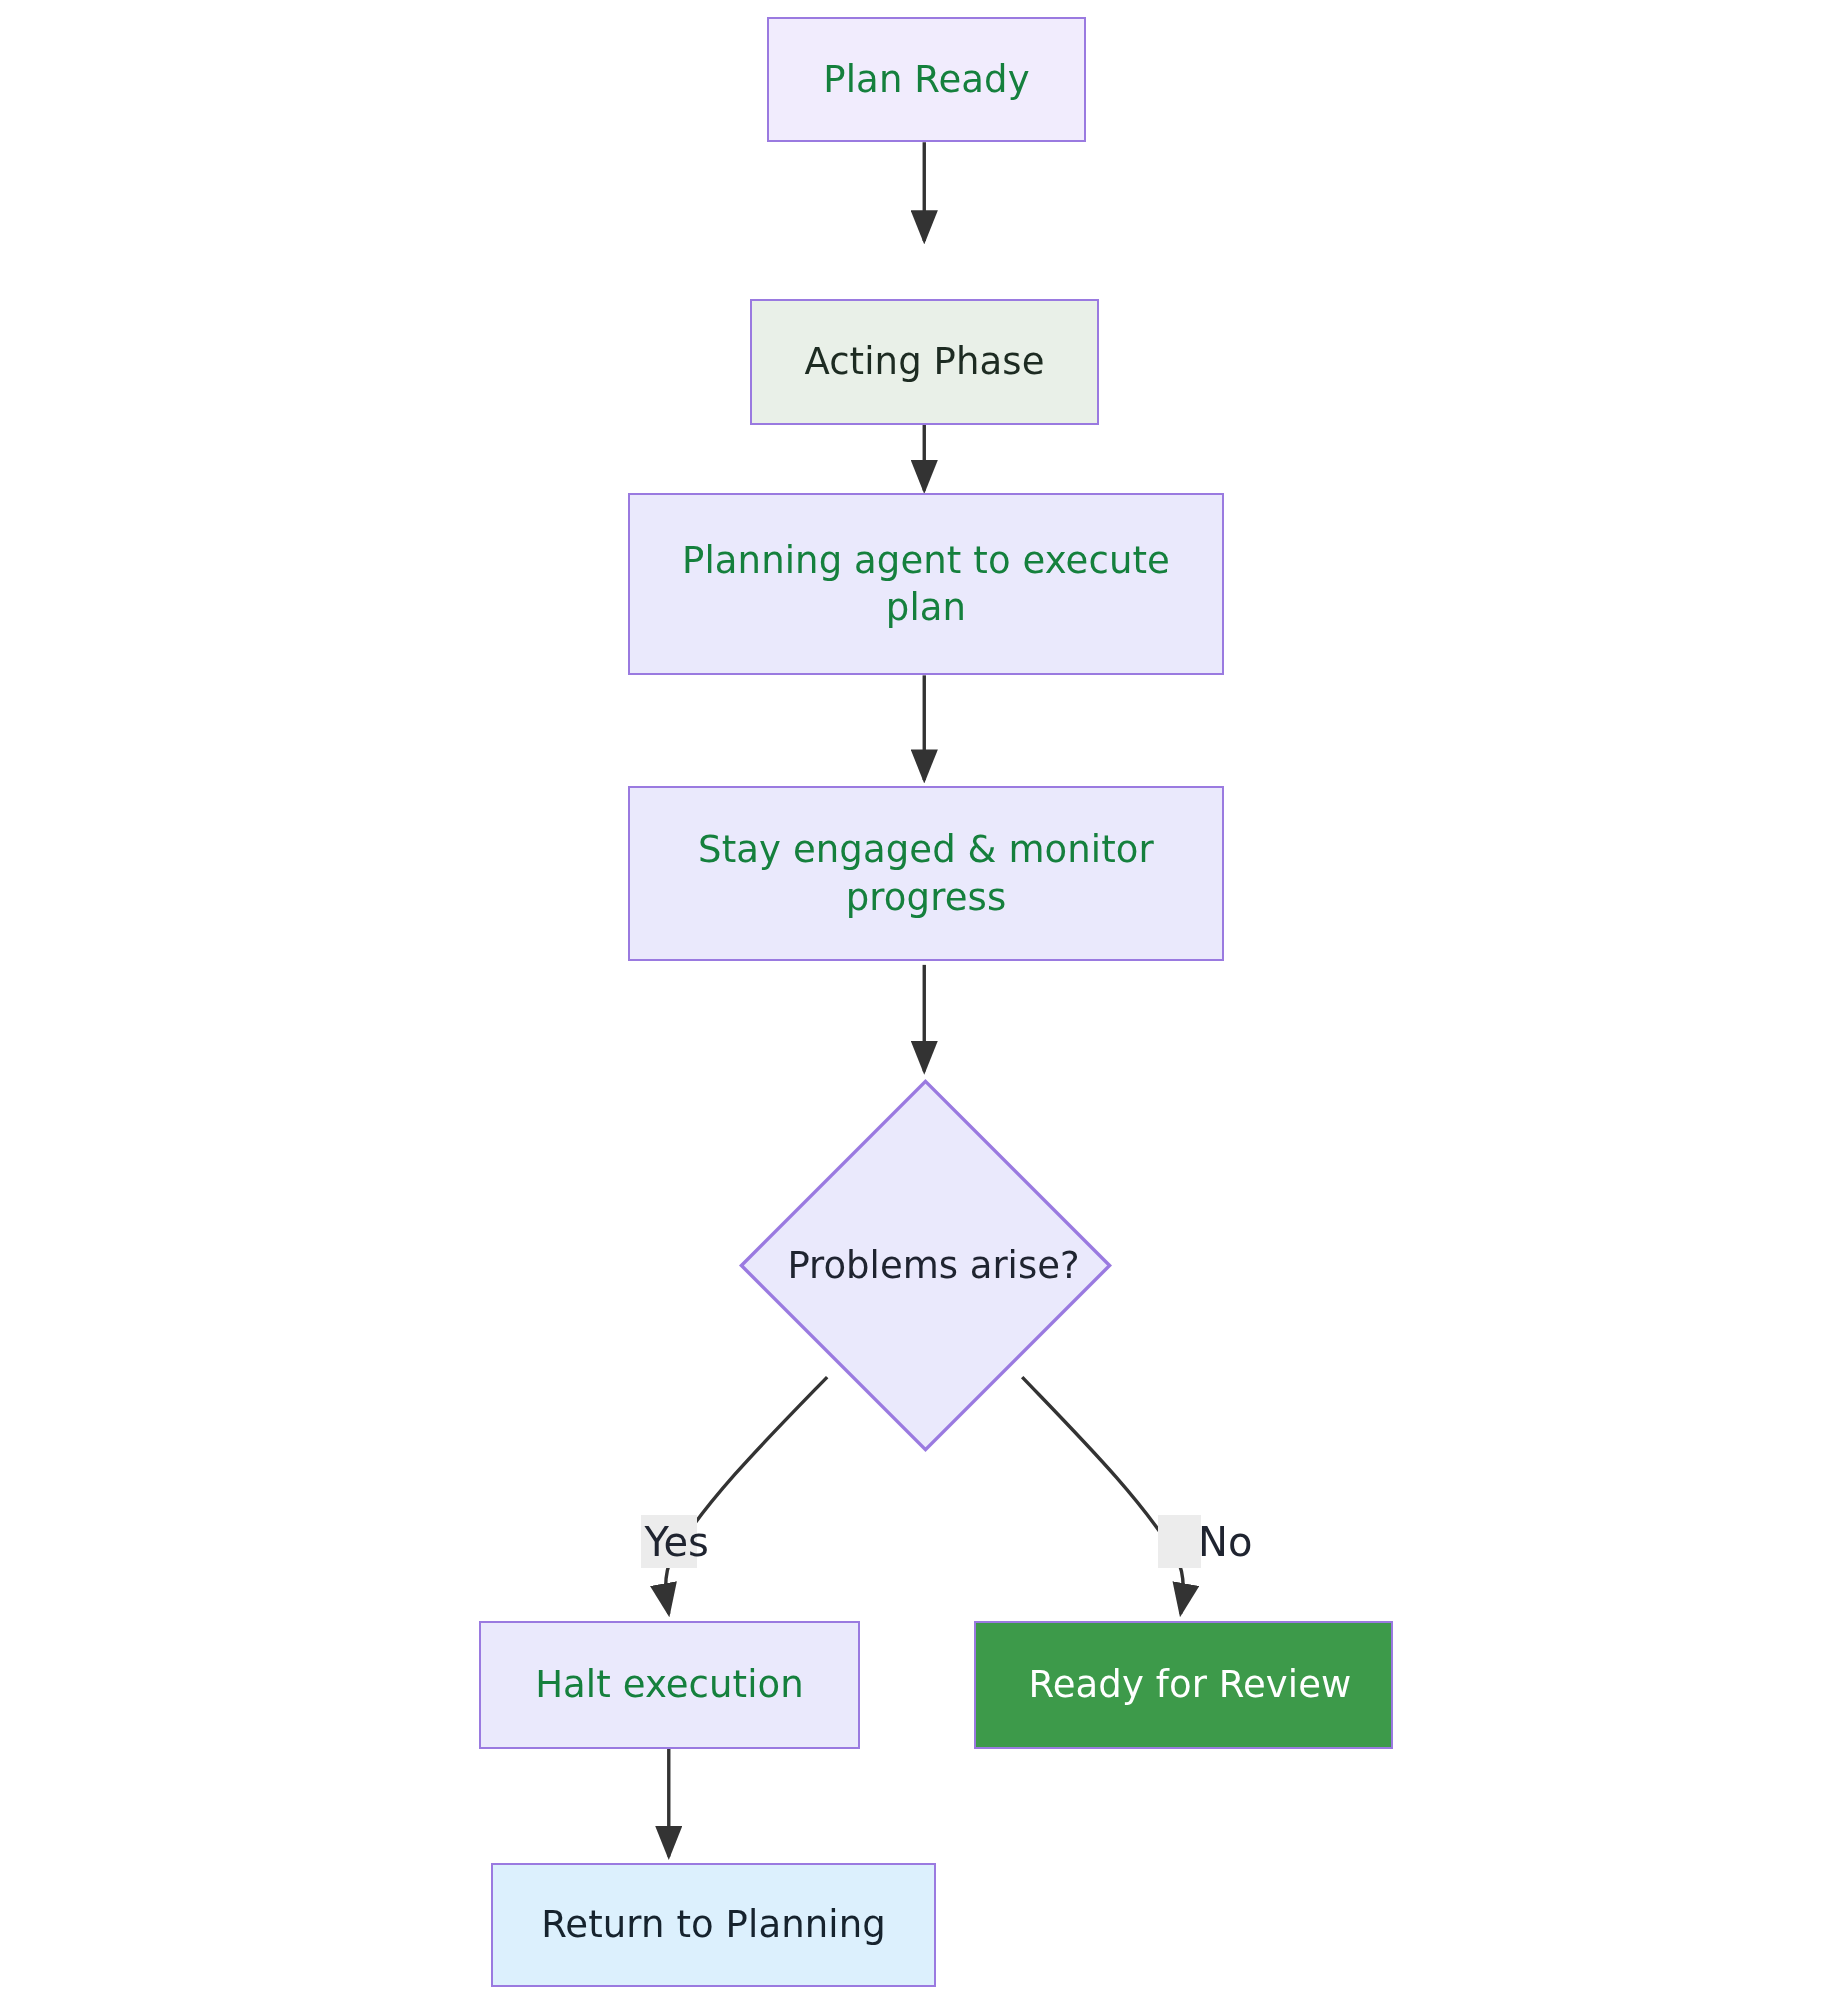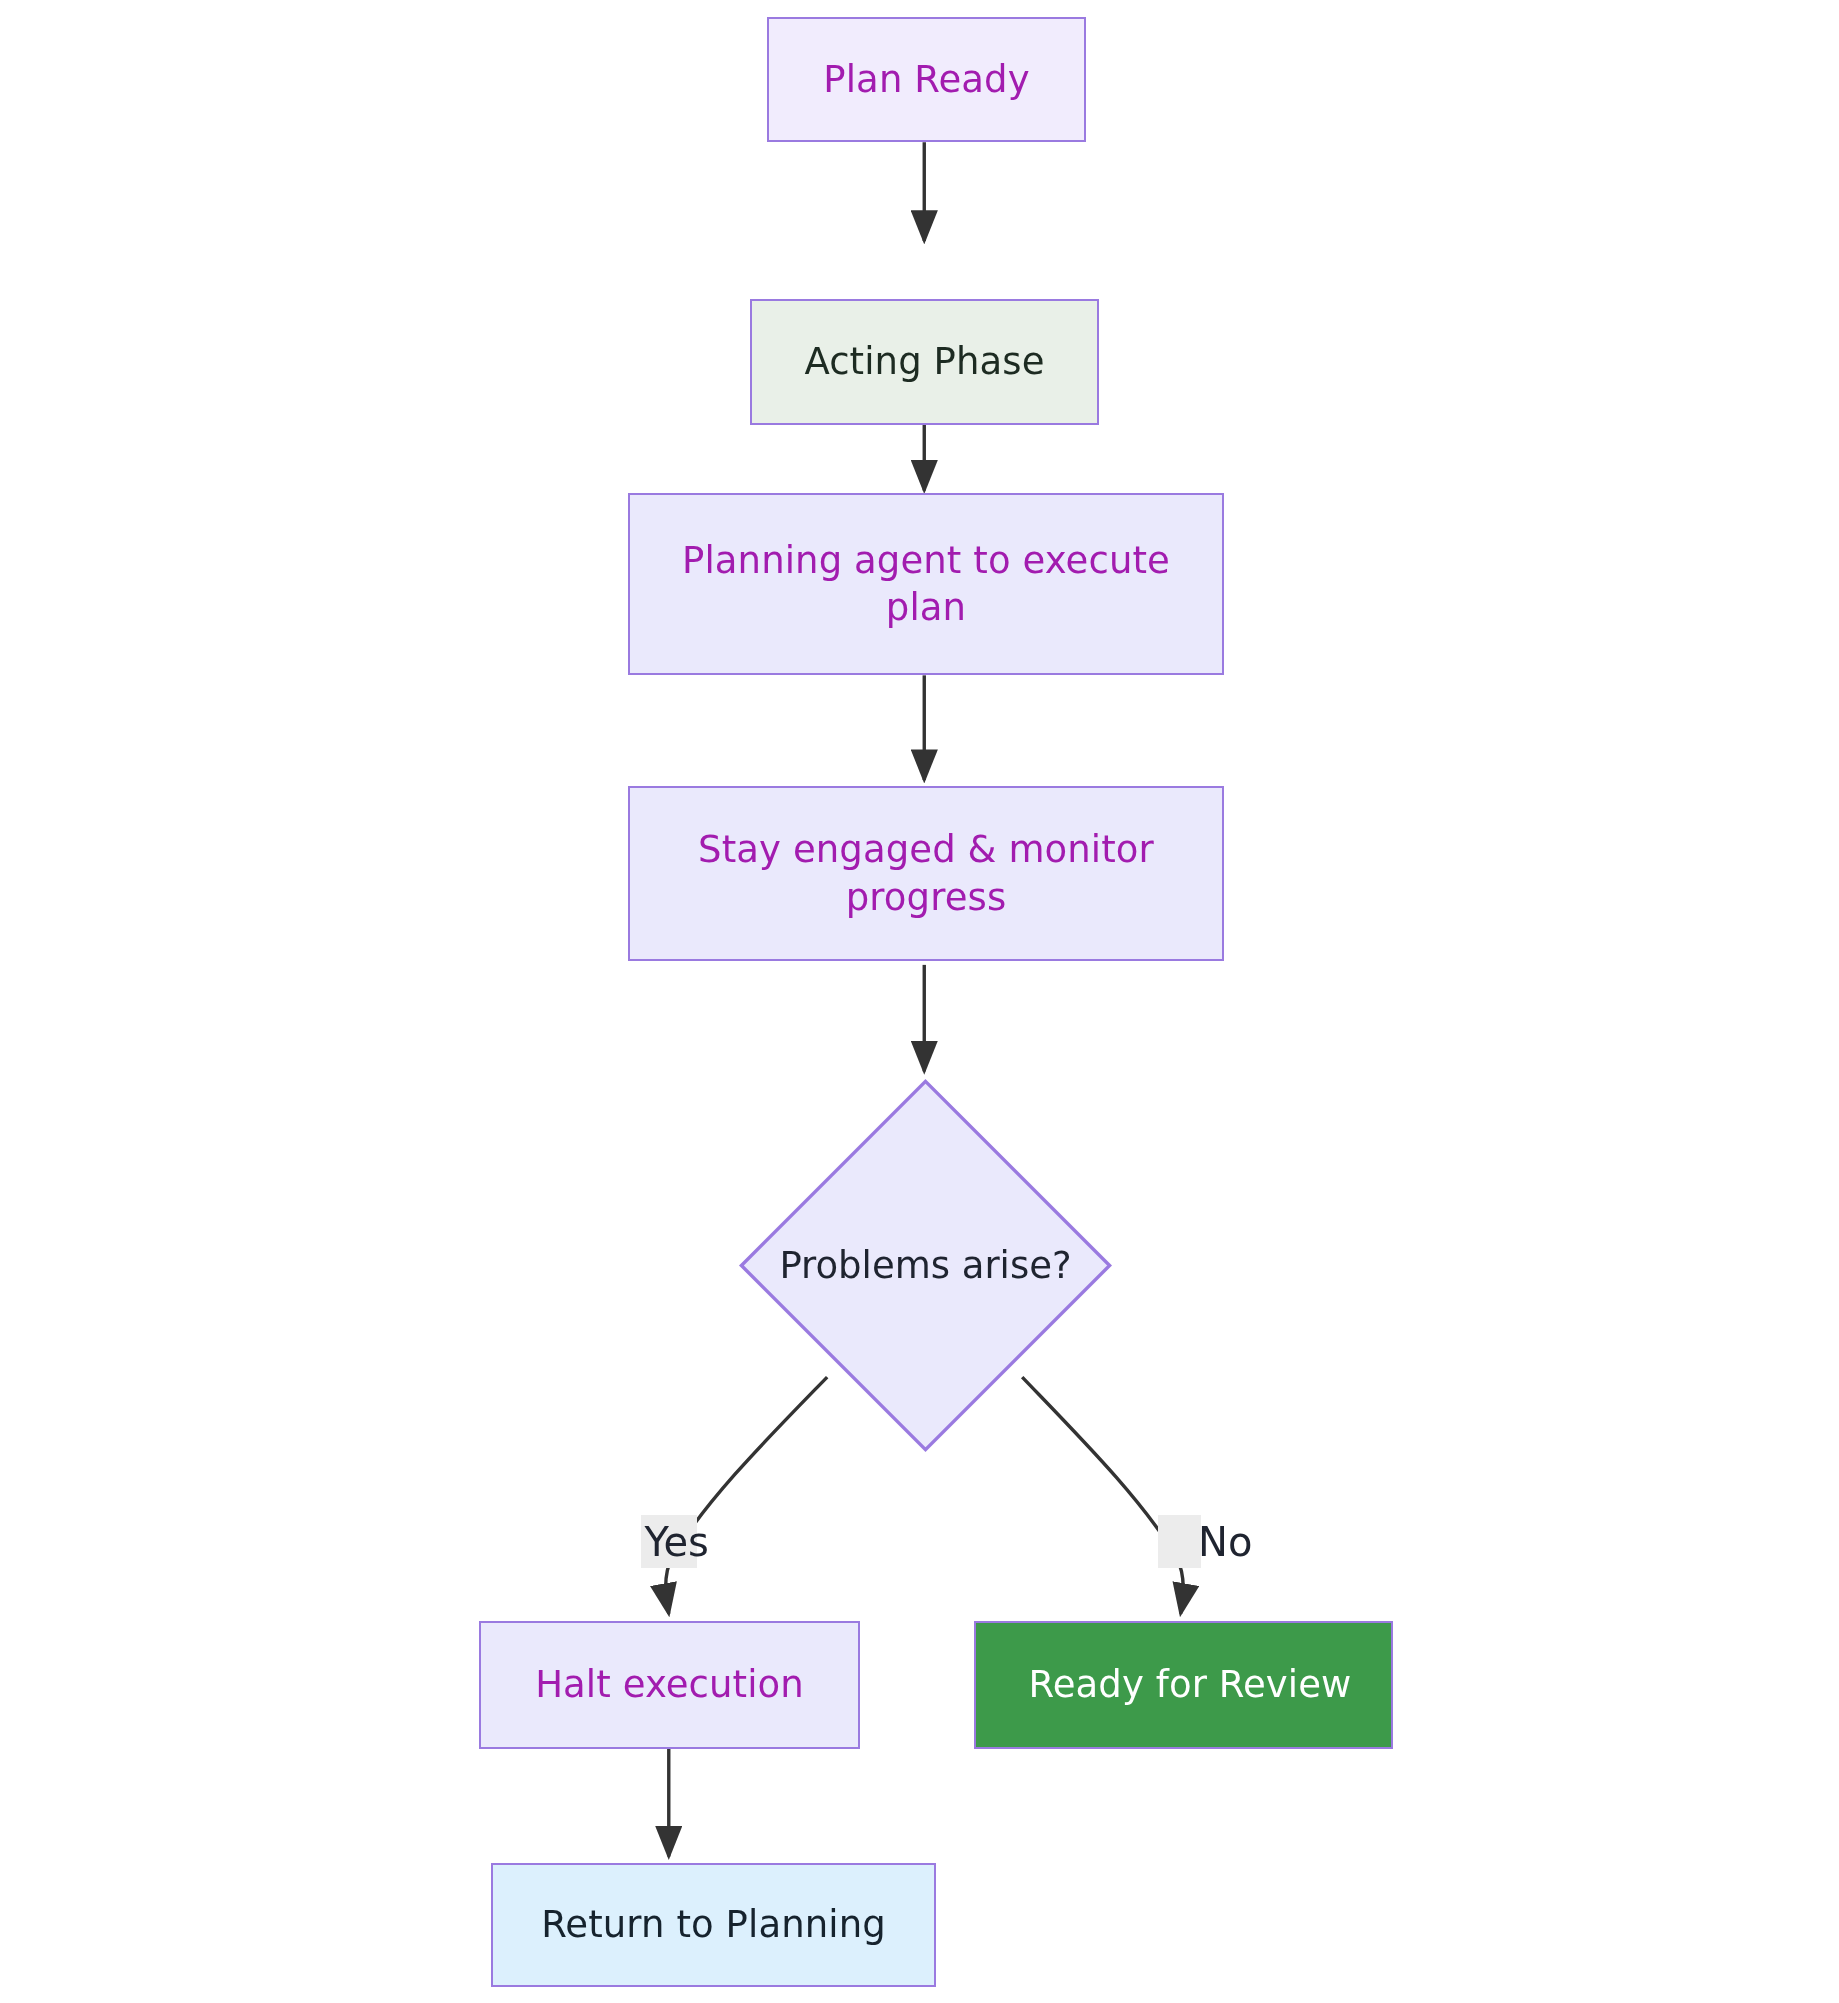--- a/index.html
+++ b/index.html
@@ -27,21 +27,21 @@
     pointer-events: none;
   }
   .node {
     position: absolute;
     box-sizing: border-box;
     display: flex;
     align-items: center;
     justify-content: center;
     text-align: center;
     border: 2.6px solid #9a7ae0;
-    color: #a21caf;
+    color: #15803d;
     font-size: 37px;
     line-height: 1.28;
     letter-spacing: 0.1px;
     padding: 5.1px 12px;
   }
   .node-label {
     display: block;
     width: 100%;
     white-space: pre-line;
   }
@@ -71,21 +71,21 @@
   }
   .diamond-shape {
     position: absolute;
     left: 0;
     top: 0;
     width: 100%;
     height: 100%;
   }
   .diamond-label {
     position: absolute;
-    left: 0;
+    left: 8px;
     top: 0;
     width: 100%;
     height: 100%;
     display: flex;
     align-items: center;
     justify-content: center;
     font-size: 37px;
     color: #1f2430;
     text-align: center;
   }

